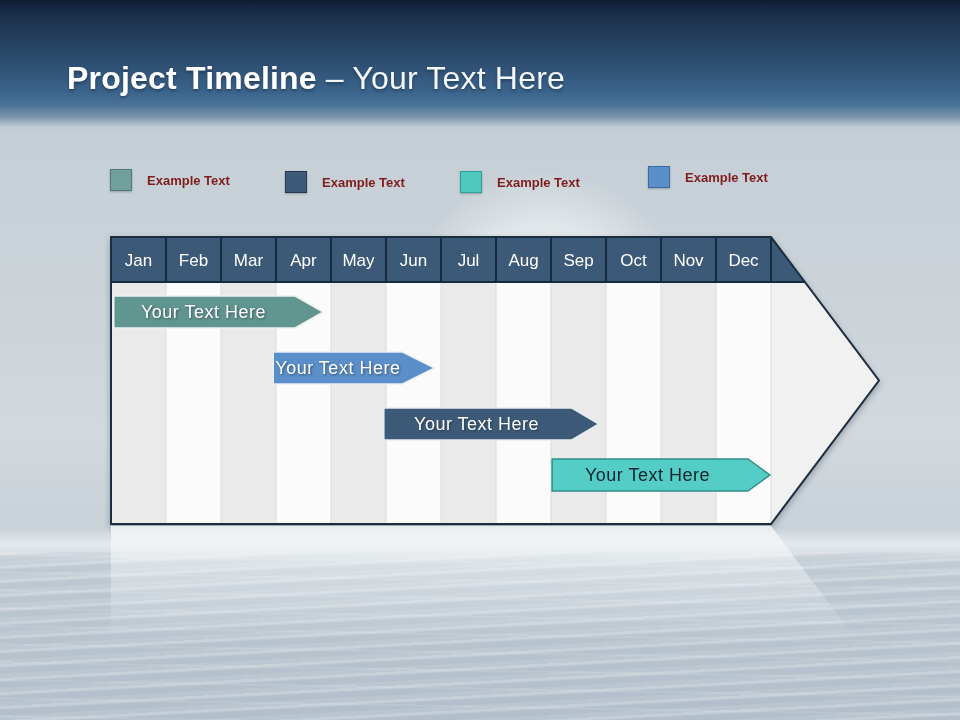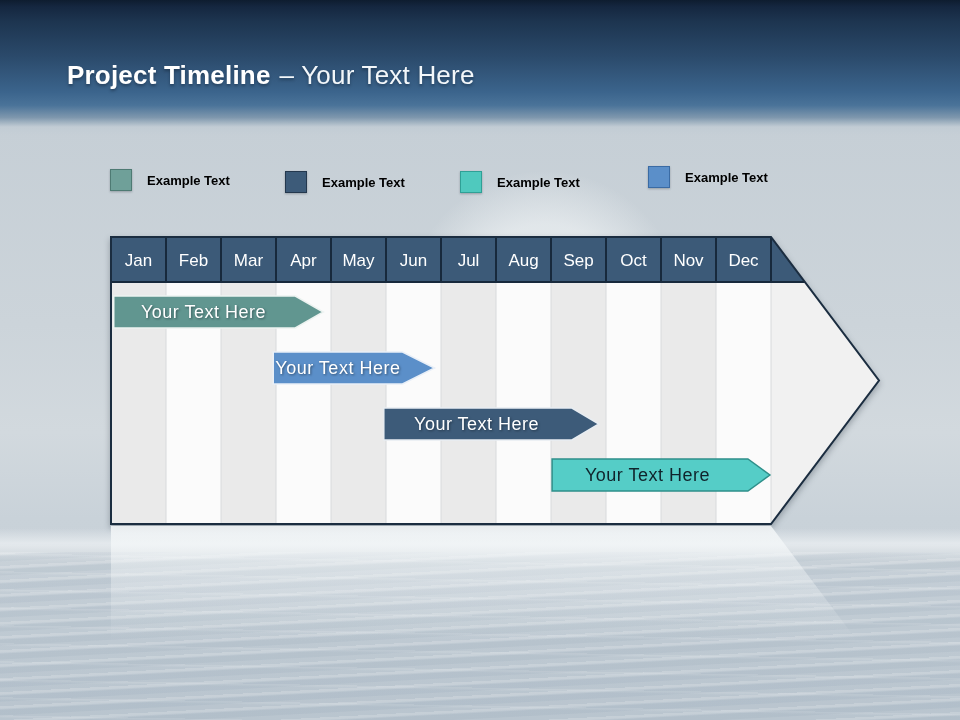--- a/index.html
+++ b/index.html
@@ -34,33 +34,33 @@
   .bg-header {
     position:absolute; left:0; top:0; width:960px; height:135px;
     background:linear-gradient(180deg,
       #0e1d2f 0%, #152740 5%, #1d3550 16%, #2b4a6b 42%,
       #3b648c 68%, #4a7399 78%, #7e97ad 87%,
       rgba(190,201,211,0.55) 94%, rgba(198,207,214,0) 100%);
   }
   
   .title {
     position:absolute; left:67px; top:60px; color:#ffffff;
-    font-size:26px; letter-spacing:0.2px; white-space:nowrap;
+    font-size:32px; letter-spacing:0.2px; white-space:nowrap;
     text-shadow:0 2px 3px rgba(5,15,25,0.35);
   }
   .title .t-bold { font-weight:700; }
   .title .t-rest { font-weight:400; color:#f3f7fa; margin-left:9px; }
   
   .legend-item { position:absolute; display:flex; align-items:center; }
   .legend-swatch {
     width:22px; height:22px; flex:0 0 22px;
     box-shadow:0 1px 2px rgba(30,40,50,0.3);
   }
   .legend-label {
-    font-size:13px; font-weight:700; color:#000000; margin-left:15px; white-space:nowrap;
+    font-size:13px; font-weight:700; color:#7f1d1d; margin-left:15px; white-space:nowrap;
   }
   
   .timeline-svg {
     position:absolute; left:110px; top:236px;
     filter:drop-shadow(0 3px 3px rgba(40,52,64,0.35));
   }
   .timeline-svg text { font-family:"Liberation Sans", sans-serif; }
   .bar-label-shadow { filter:drop-shadow(1px 1.5px 1px rgba(15,25,35,0.5)); }
   
   .reflection {

